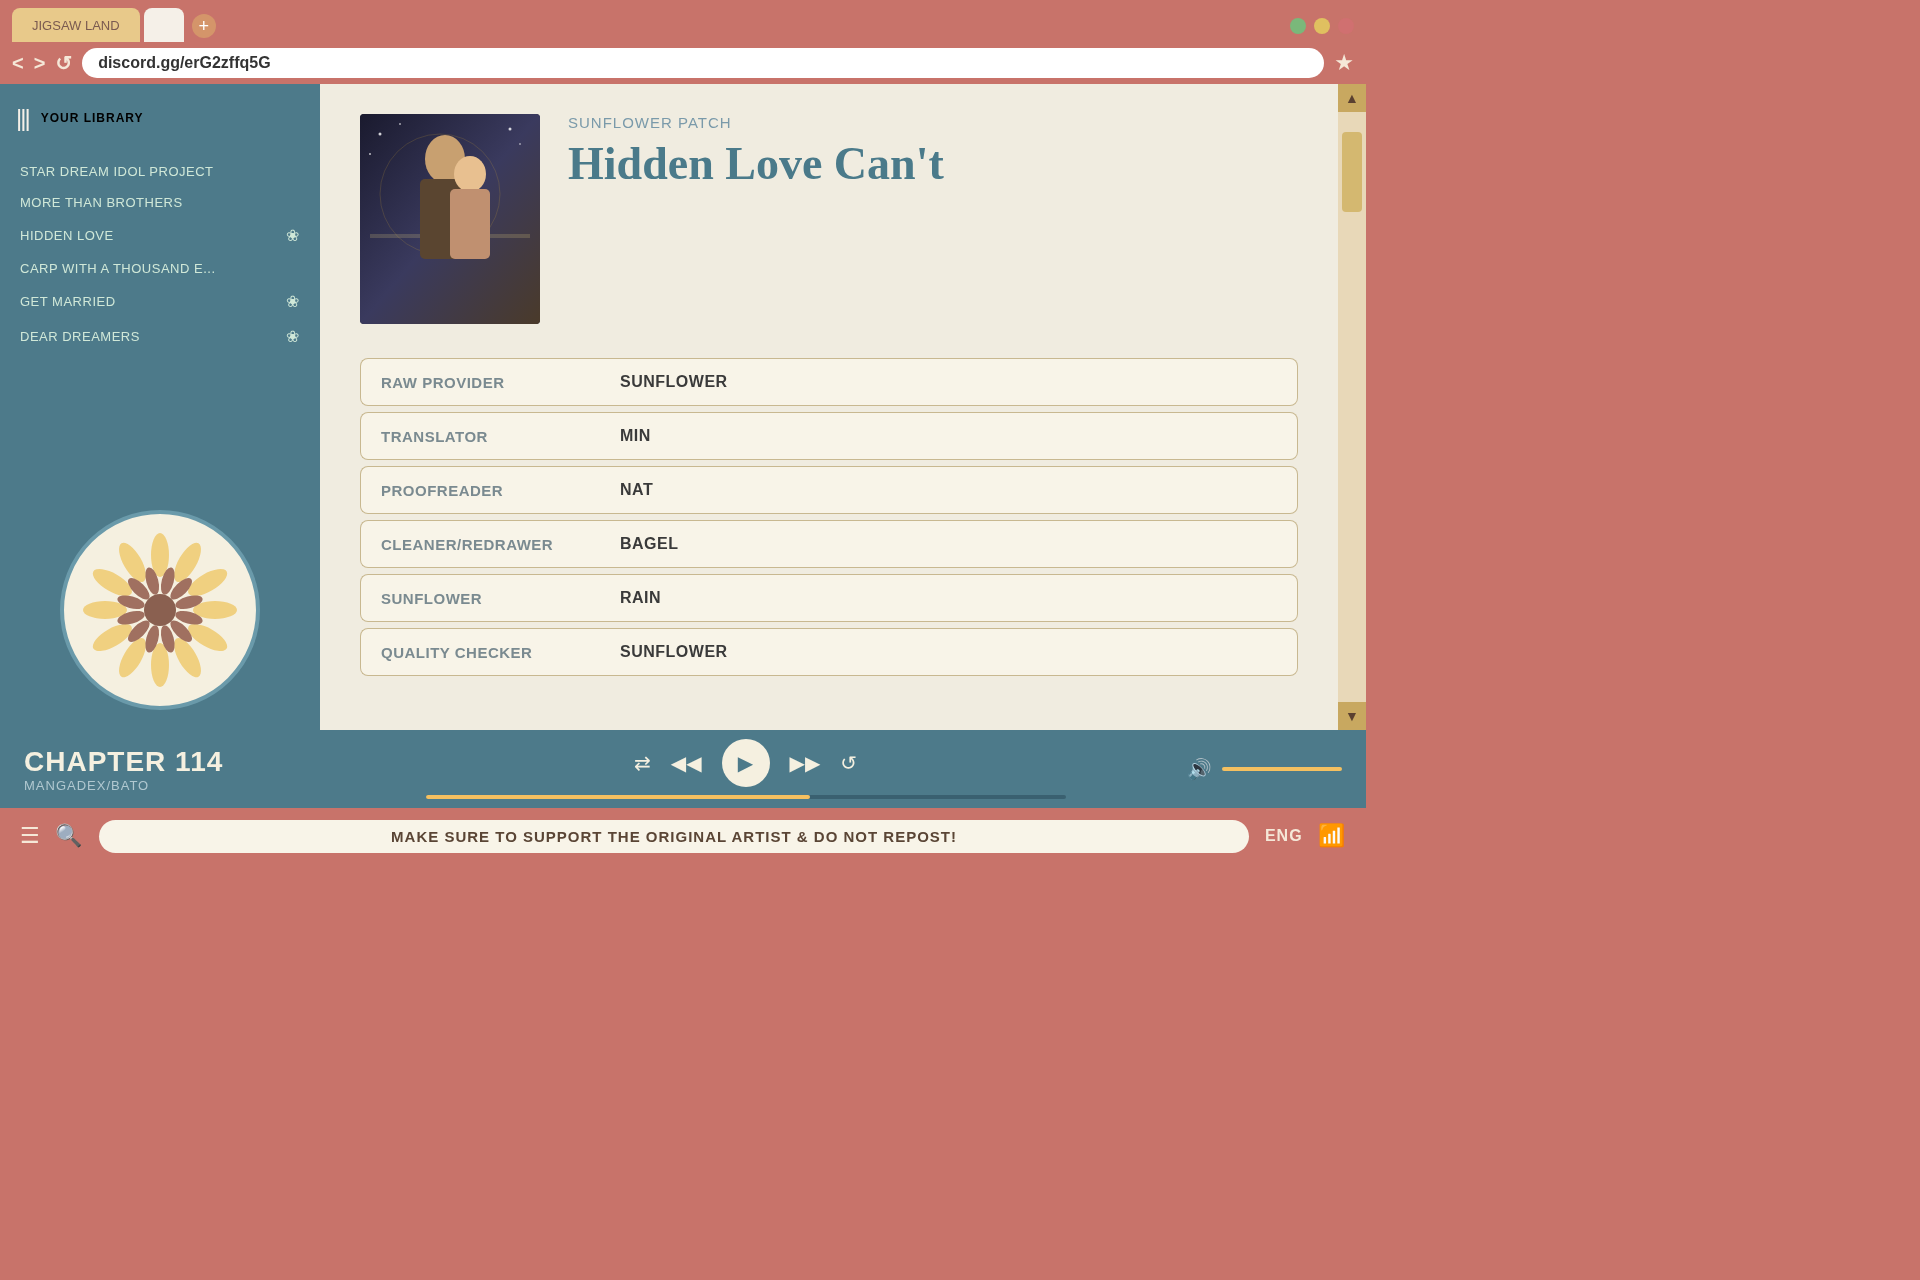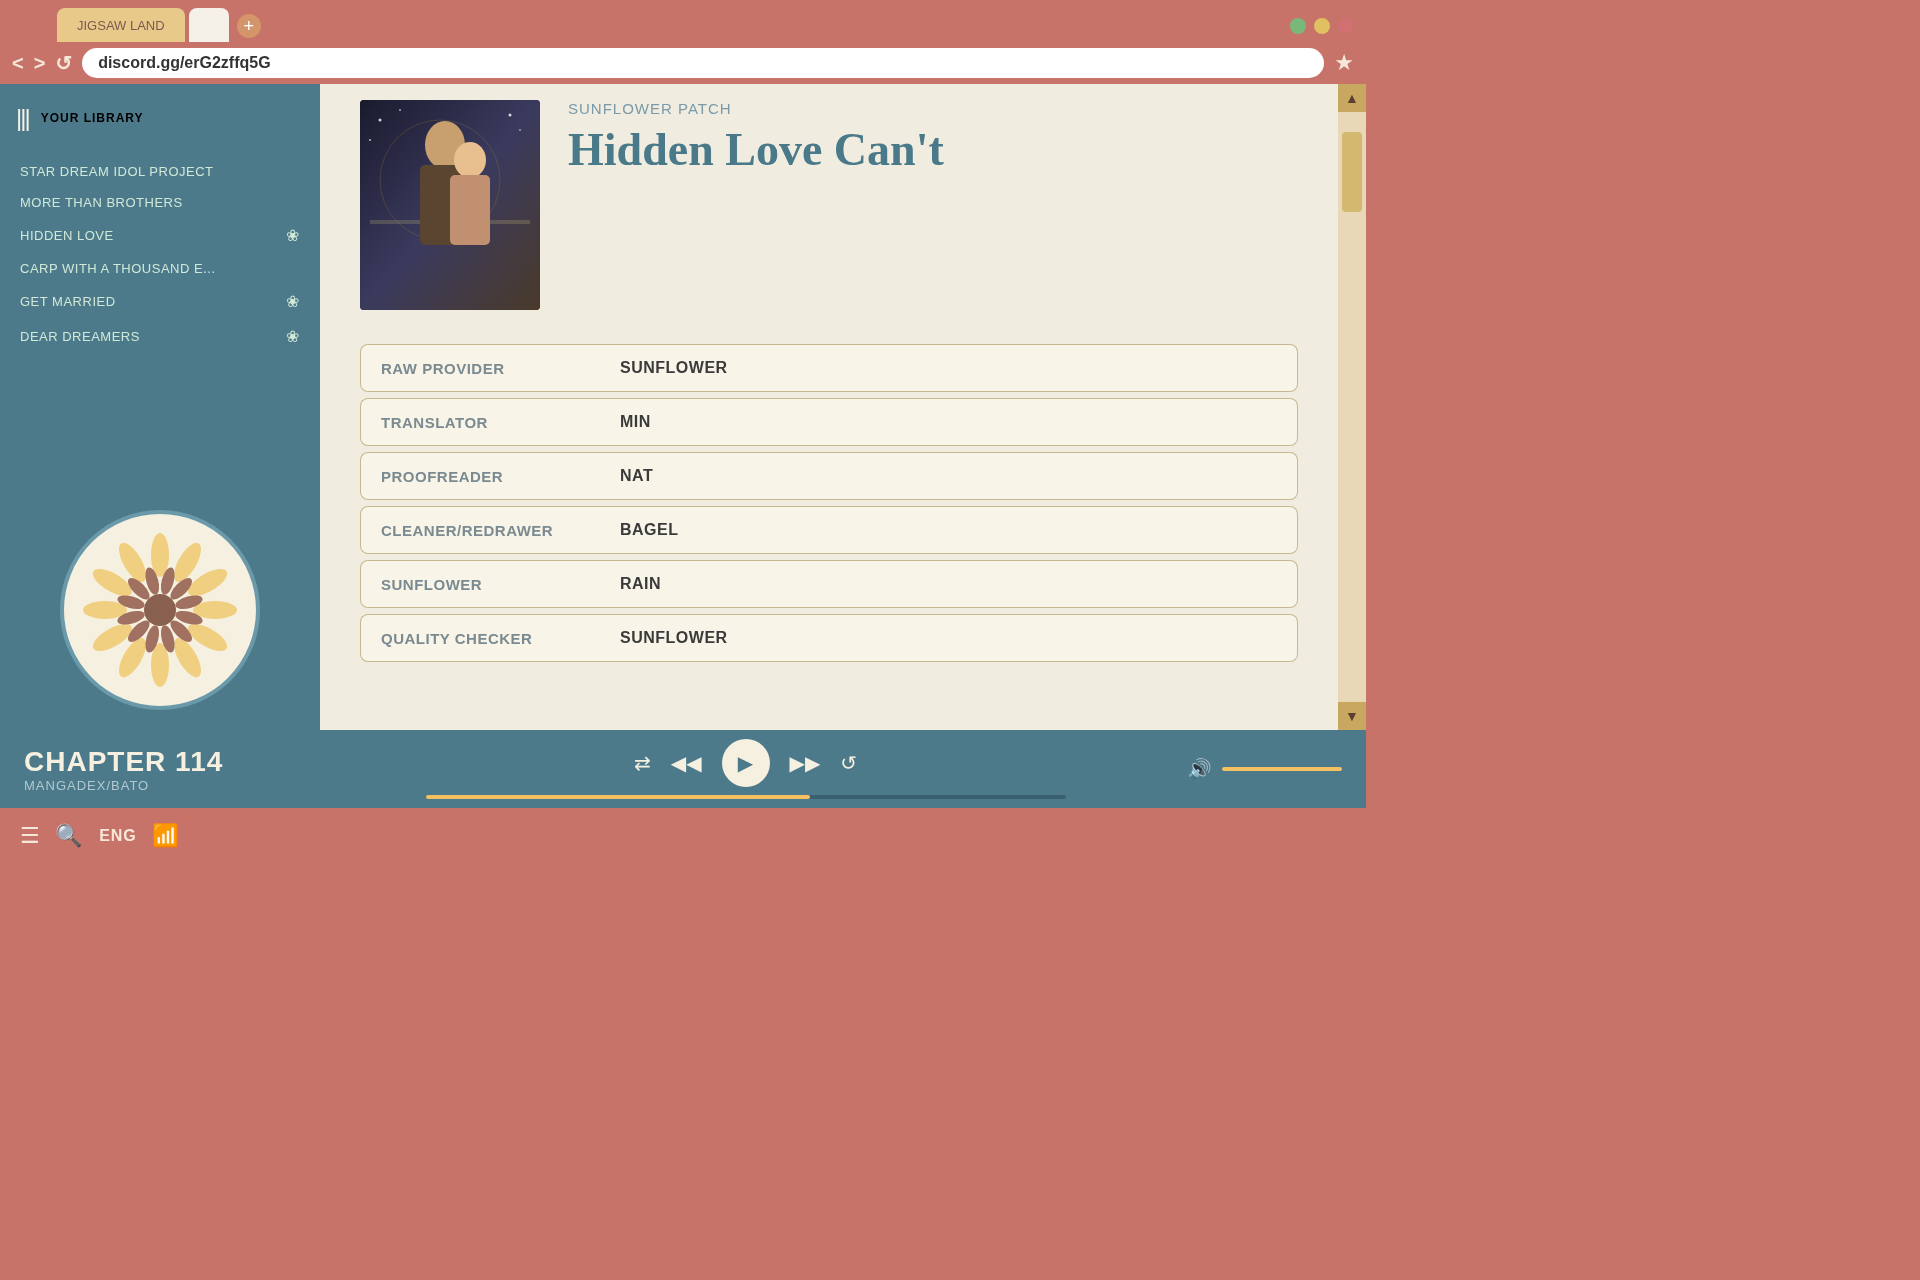--- a/index.html
+++ b/index.html
@@ -8,21 +8,20 @@
       height: 900px;
       font-family: 'Arial', sans-serif;
       background: #c8736a;
       overflow: hidden;
     }
 
     
     .browser-chrome {
       background: #c8736a;
       padding: 8px 12px 0;
-      margin-left: 45px;
     }
     .tab {
       background: #e8c98a;
       border-radius: 8px 8px 0 0;
       padding: 6px 20px;
       font-size: 13px;
       color: #7a5a50;
       display: flex;
       align-items: center;
       gap: 8px;
@@ -152,21 +151,21 @@
       display: flex;
       align-items: center;
       justify-content: center;
       overflow: hidden;
     }
 
     
     .right-panel {
       flex: 1;
       background: #f0ece0;
-      padding: 16px 40px;
+      padding: 30px 40px;
       overflow-y: auto;
     }
     .manga-header {
       display: flex;
       gap: 28px;
       margin-bottom: 28px;
       align-items: flex-start;
     }
     .manga-cover {
       width: 180px;
@@ -580,15 +579,18 @@
   </div>
   <div class="volume-row">
     <span class="volume-icon">🔊</span>
     <div class="volume-bar"></div>
   </div>
 </div>
 
 <div class="status-bar">
   <span class="status-icon">☰</span>
   <span class="status-icon">🔍</span>
+  <div class="status-message-bar">
+    <span>MAKE SURE TO SUPPORT THE ORIGINAL ARTIST &amp; DO NOT REPOST!</span>
+  </div>
   <span class="lang-btn">ENG</span>
   <span class="wifi-icon">📶</span>
 </div>
 
 </body></html>

